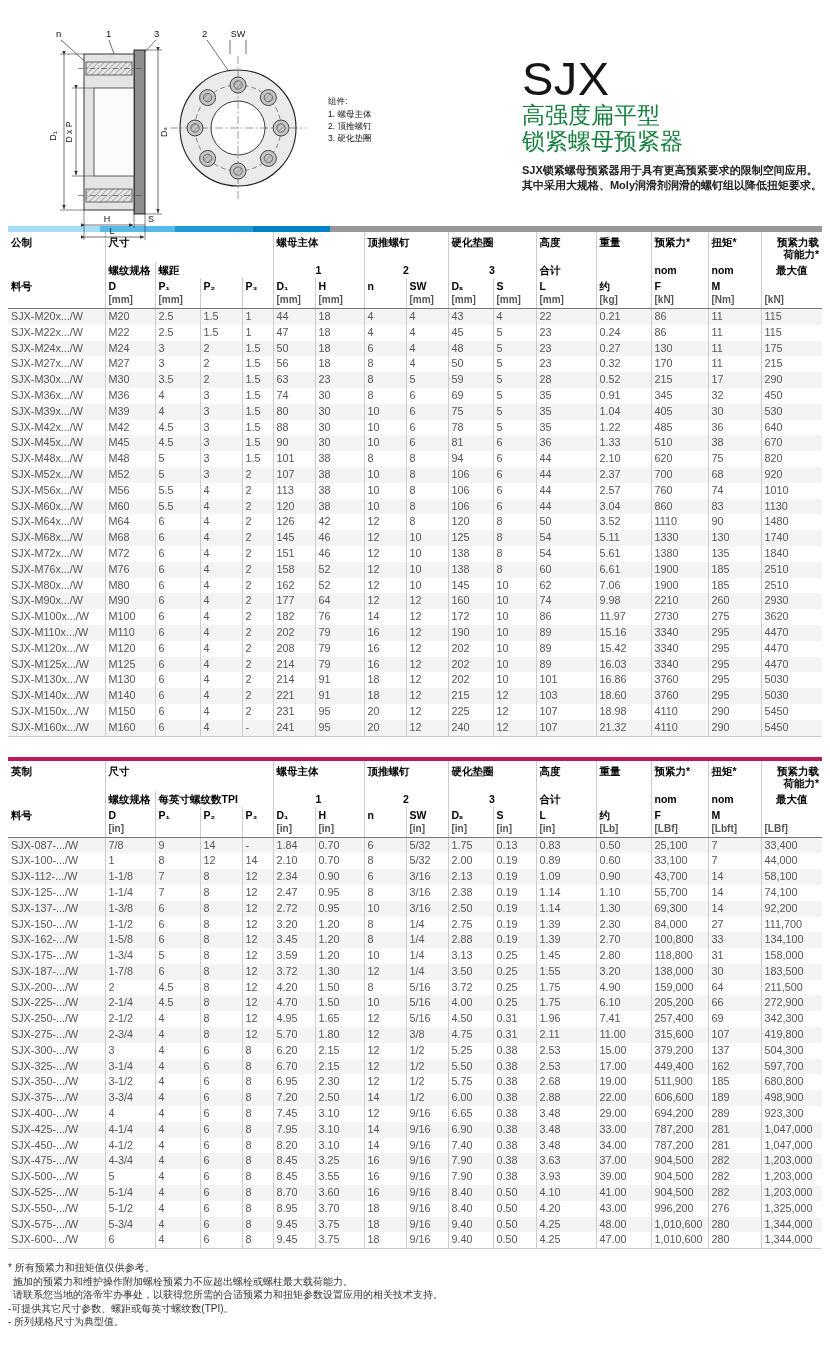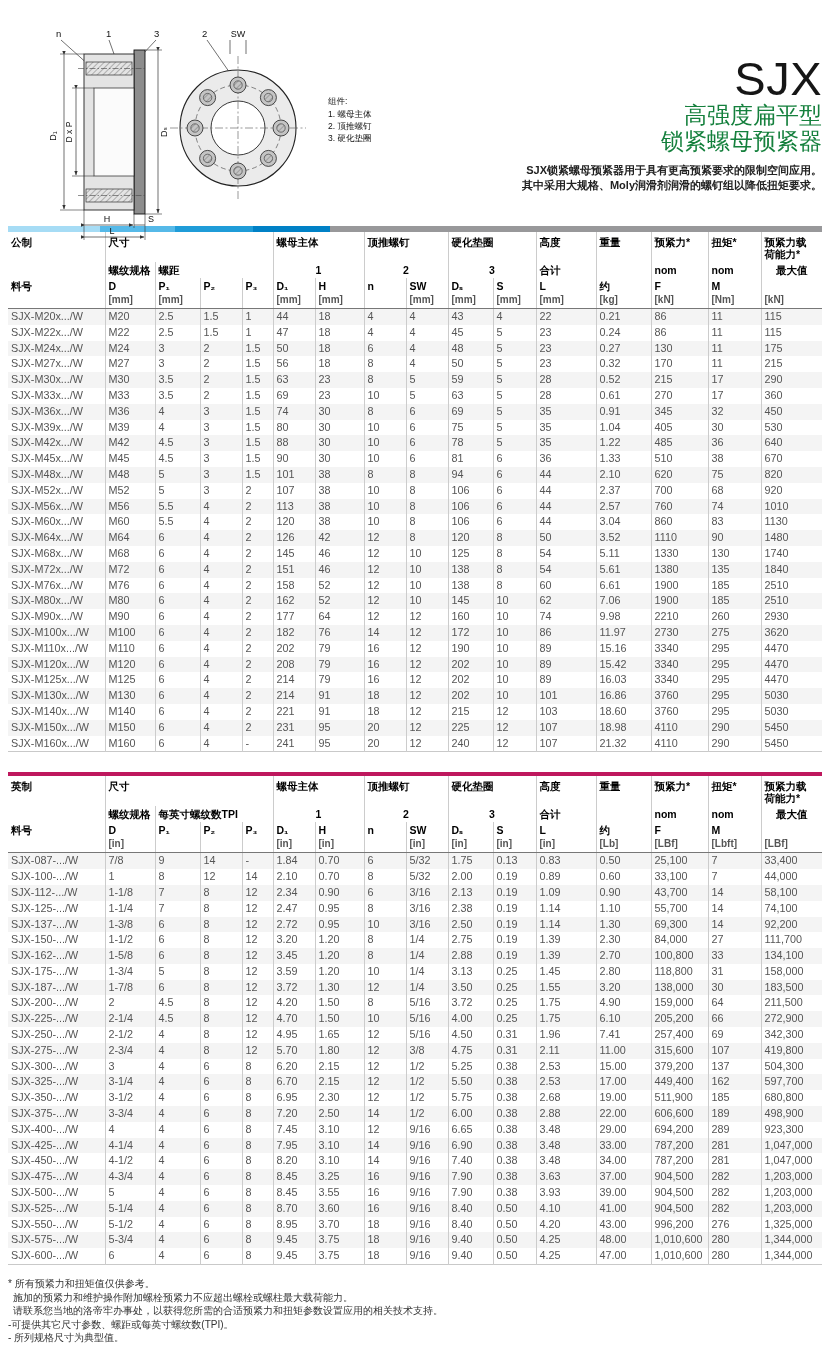--- a/index.html
+++ b/index.html
@@ -3,37 +3,37 @@
 <meta charset="utf-8">
 <title>SJX</title>
 <style>
   html,body{margin:0;padding:0;}
   body{
     width:830px;height:1346px;overflow:hidden;background:#fff;position:relative;
     font-family:"Liberation Sans","DejaVu Sans",sans-serif;color:#222;
   }
   .top{position:relative;height:226px;}
   .diagram-svg{position:absolute;left:6px;top:24px;}
-  .titleblock{position:absolute;right:8px;top:55px;text-align:right;}
+  .titleblock{position:absolute;right:8px;top:55px;}
   .brand{font-size:47px;line-height:47px;font-weight:300;letter-spacing:.5px;color:#161616;}
   .sub{font-size:23px;line-height:26px;font-weight:400;color:#15803d;}
   .desc{margin-top:9px;font-size:11px;font-weight:600;color:#222;line-height:15px;}
   .bar{height:6px;margin:0 8px;display:flex;}
   .bar .seg{height:100%;}
   .bar .grow{flex:1;}
   table{border-collapse:collapse;table-layout:fixed;width:814px;margin:0 8px;border-bottom:1px solid #c9c9c9;}
   th,td{text-align:left;vertical-align:bottom;overflow:hidden;}
   th{font-weight:bold;color:#000;font-size:10.5px;line-height:12px;padding:2px 3px;}
   tr.hr0 th{vertical-align:top;padding-top:4px;}
   tr.hr3 th{font-weight:bold;color:#555;font-size:10px;padding:0 3px 2px;border-bottom:1px solid #777;}
   td{font-size:10.8px;color:#555;padding:2px 3px;line-height:11.8px;white-space:nowrap;}
   tbody tr:nth-child(odd){background:#f4f4f4;}
   .bl{border-left:1px solid #ccc;}
   .ctr{text-align:center;}
-  .wrap{white-space:pre-line;}
+  .wrap{white-space:pre-line;text-align:right;}
   #imperial{border-top:4px solid #be185d;margin-top:20px;}
   .footnotes{margin:12px 8px 0;font-size:10px;color:#333;line-height:13.5px;}
   .fn-indent{padding-left:5px;}
   svg text{fill:#111;font-family:"Liberation Sans","DejaVu Sans",sans-serif;}
 </style>
 </head>
 <body>
 
 <div class="top">
 
@@ -319,38 +319,20 @@
         <td class="bl">5</td>
         <td class="bl">59</td>
         <td class="bl">5</td>
         <td class="bl">28</td>
         <td class="bl">0.52</td>
         <td class="bl">215</td>
         <td class="bl">17</td>
         <td class="bl">290</td>
       </tr>
       <tr>
-        <td>SJX-M33x.../W</td>
-        <td class="bl">M33</td>
-        <td class="bl">3.5</td>
-        <td class="bl">2</td>
-        <td class="bl">1.5</td>
-        <td class="bl">69</td>
-        <td class="bl">23</td>
-        <td class="bl">10</td>
-        <td class="bl">5</td>
-        <td class="bl">63</td>
-        <td class="bl">5</td>
-        <td class="bl">28</td>
-        <td class="bl">0.61</td>
-        <td class="bl">270</td>
-        <td class="bl">17</td>
-        <td class="bl">360</td>
-      </tr>
-      <tr>
         <td>SJX-M36x.../W</td>
         <td class="bl">M36</td>
         <td class="bl">4</td>
         <td class="bl">3</td>
         <td class="bl">1.5</td>
         <td class="bl">74</td>
         <td class="bl">30</td>
         <td class="bl">8</td>
         <td class="bl">6</td>
         <td class="bl">69</td>

